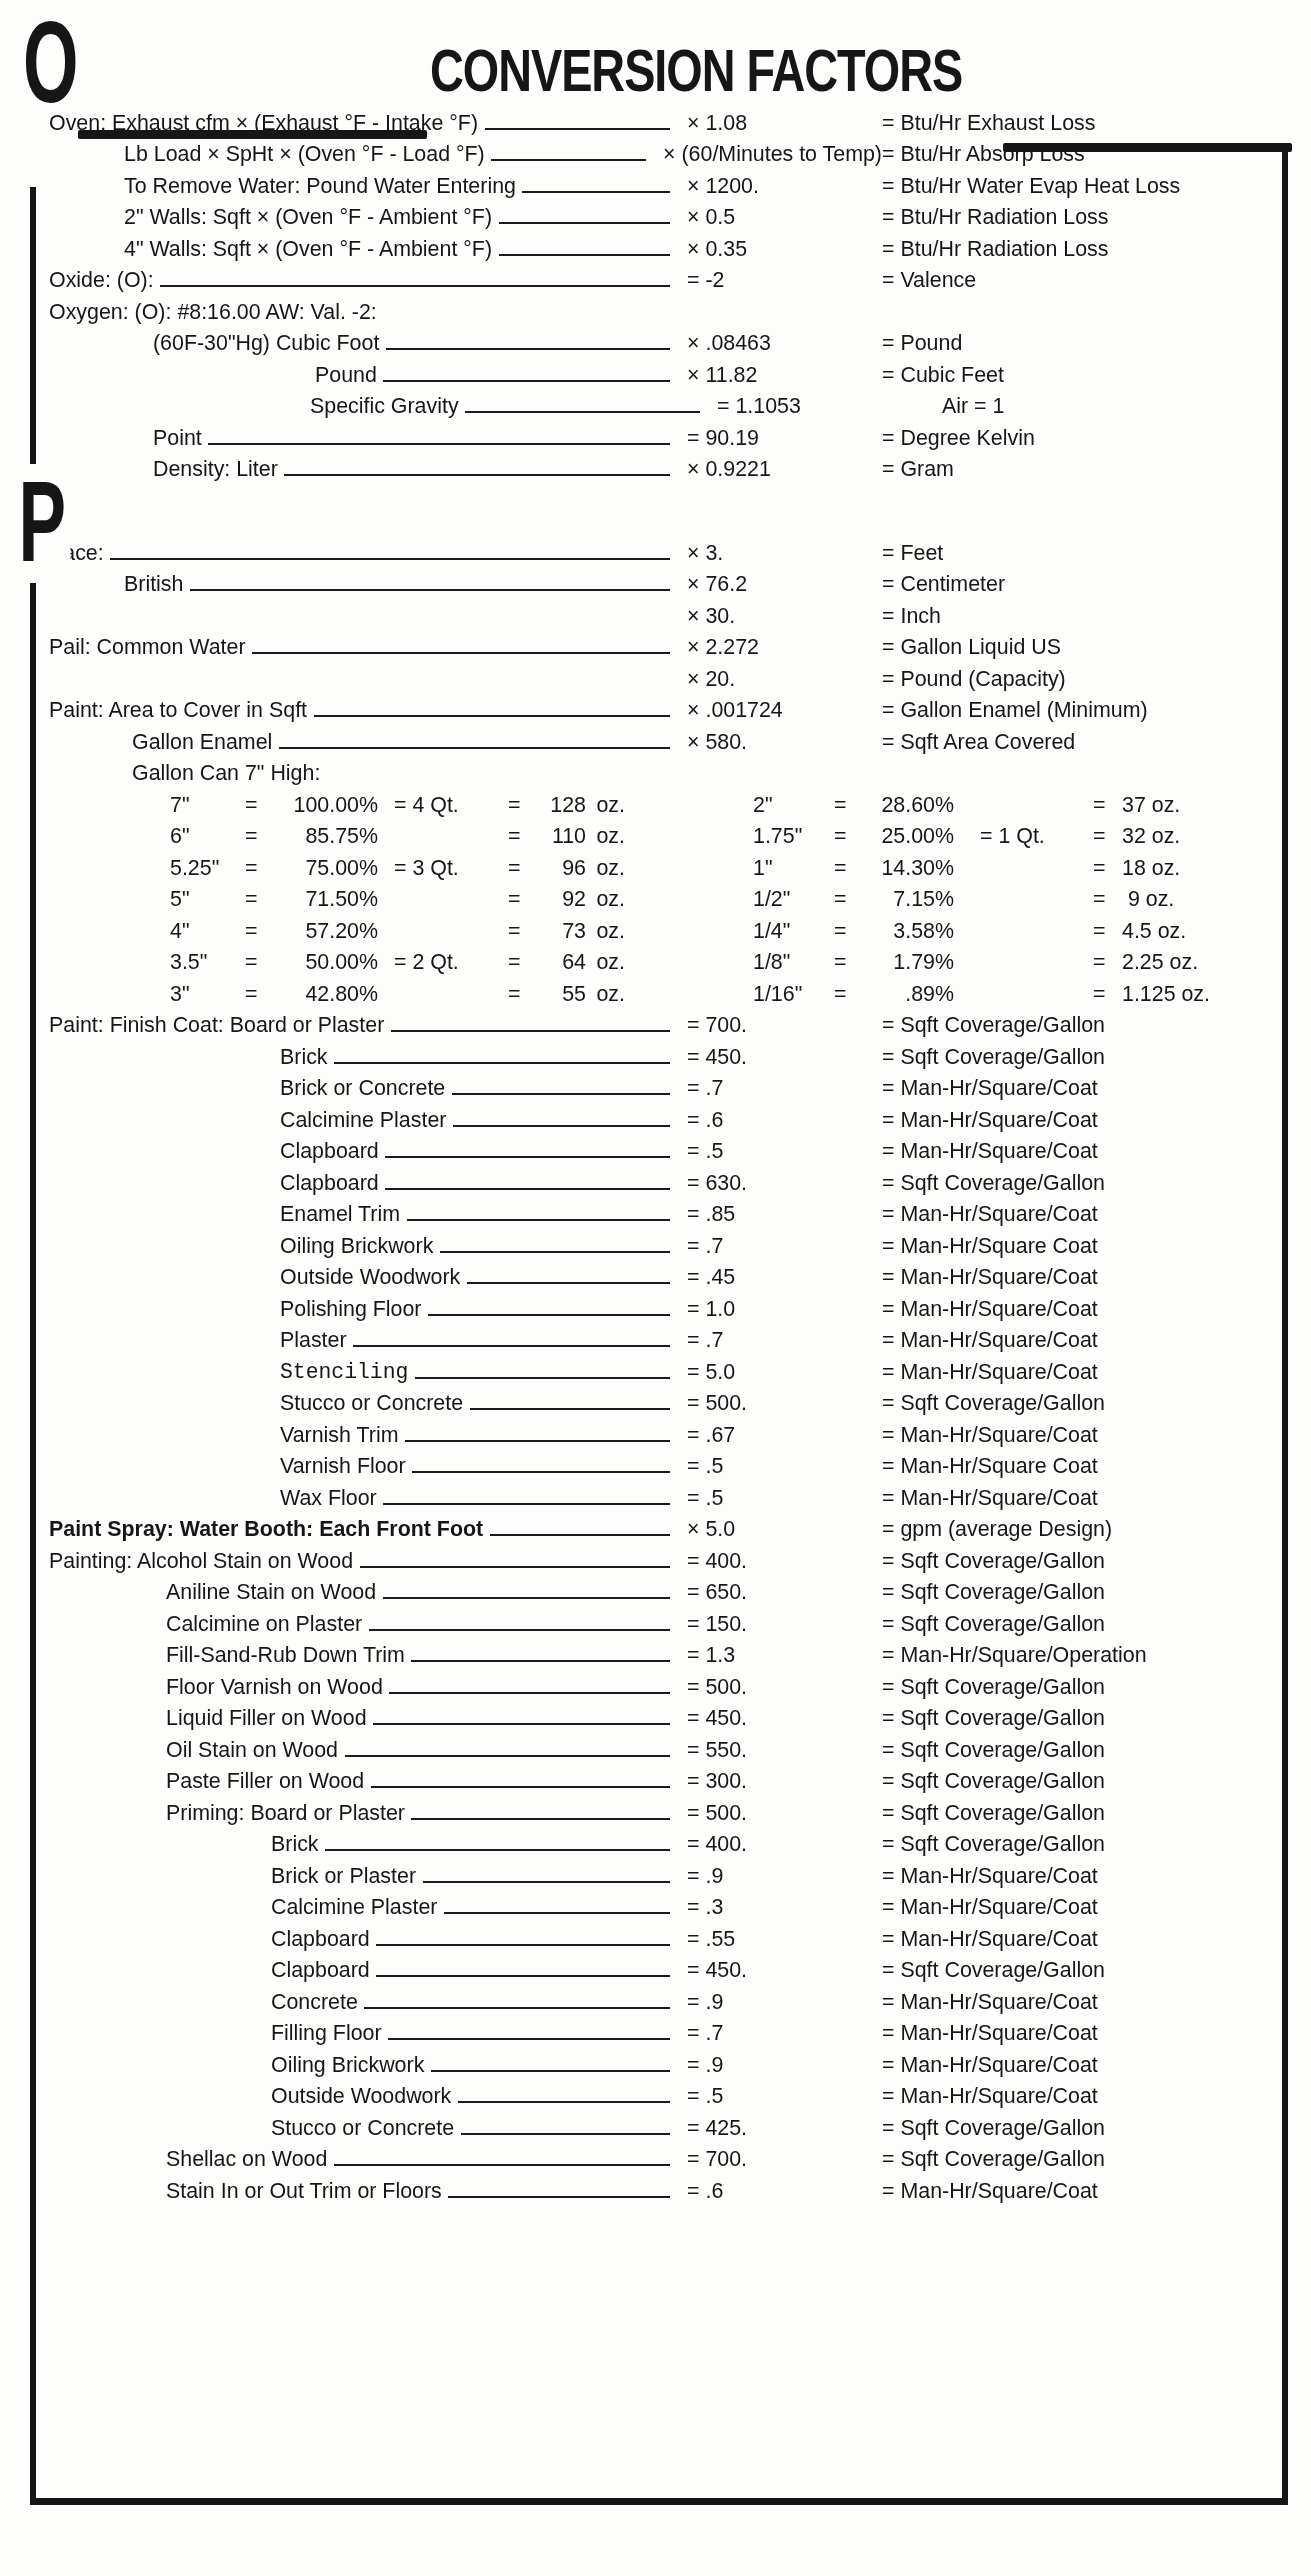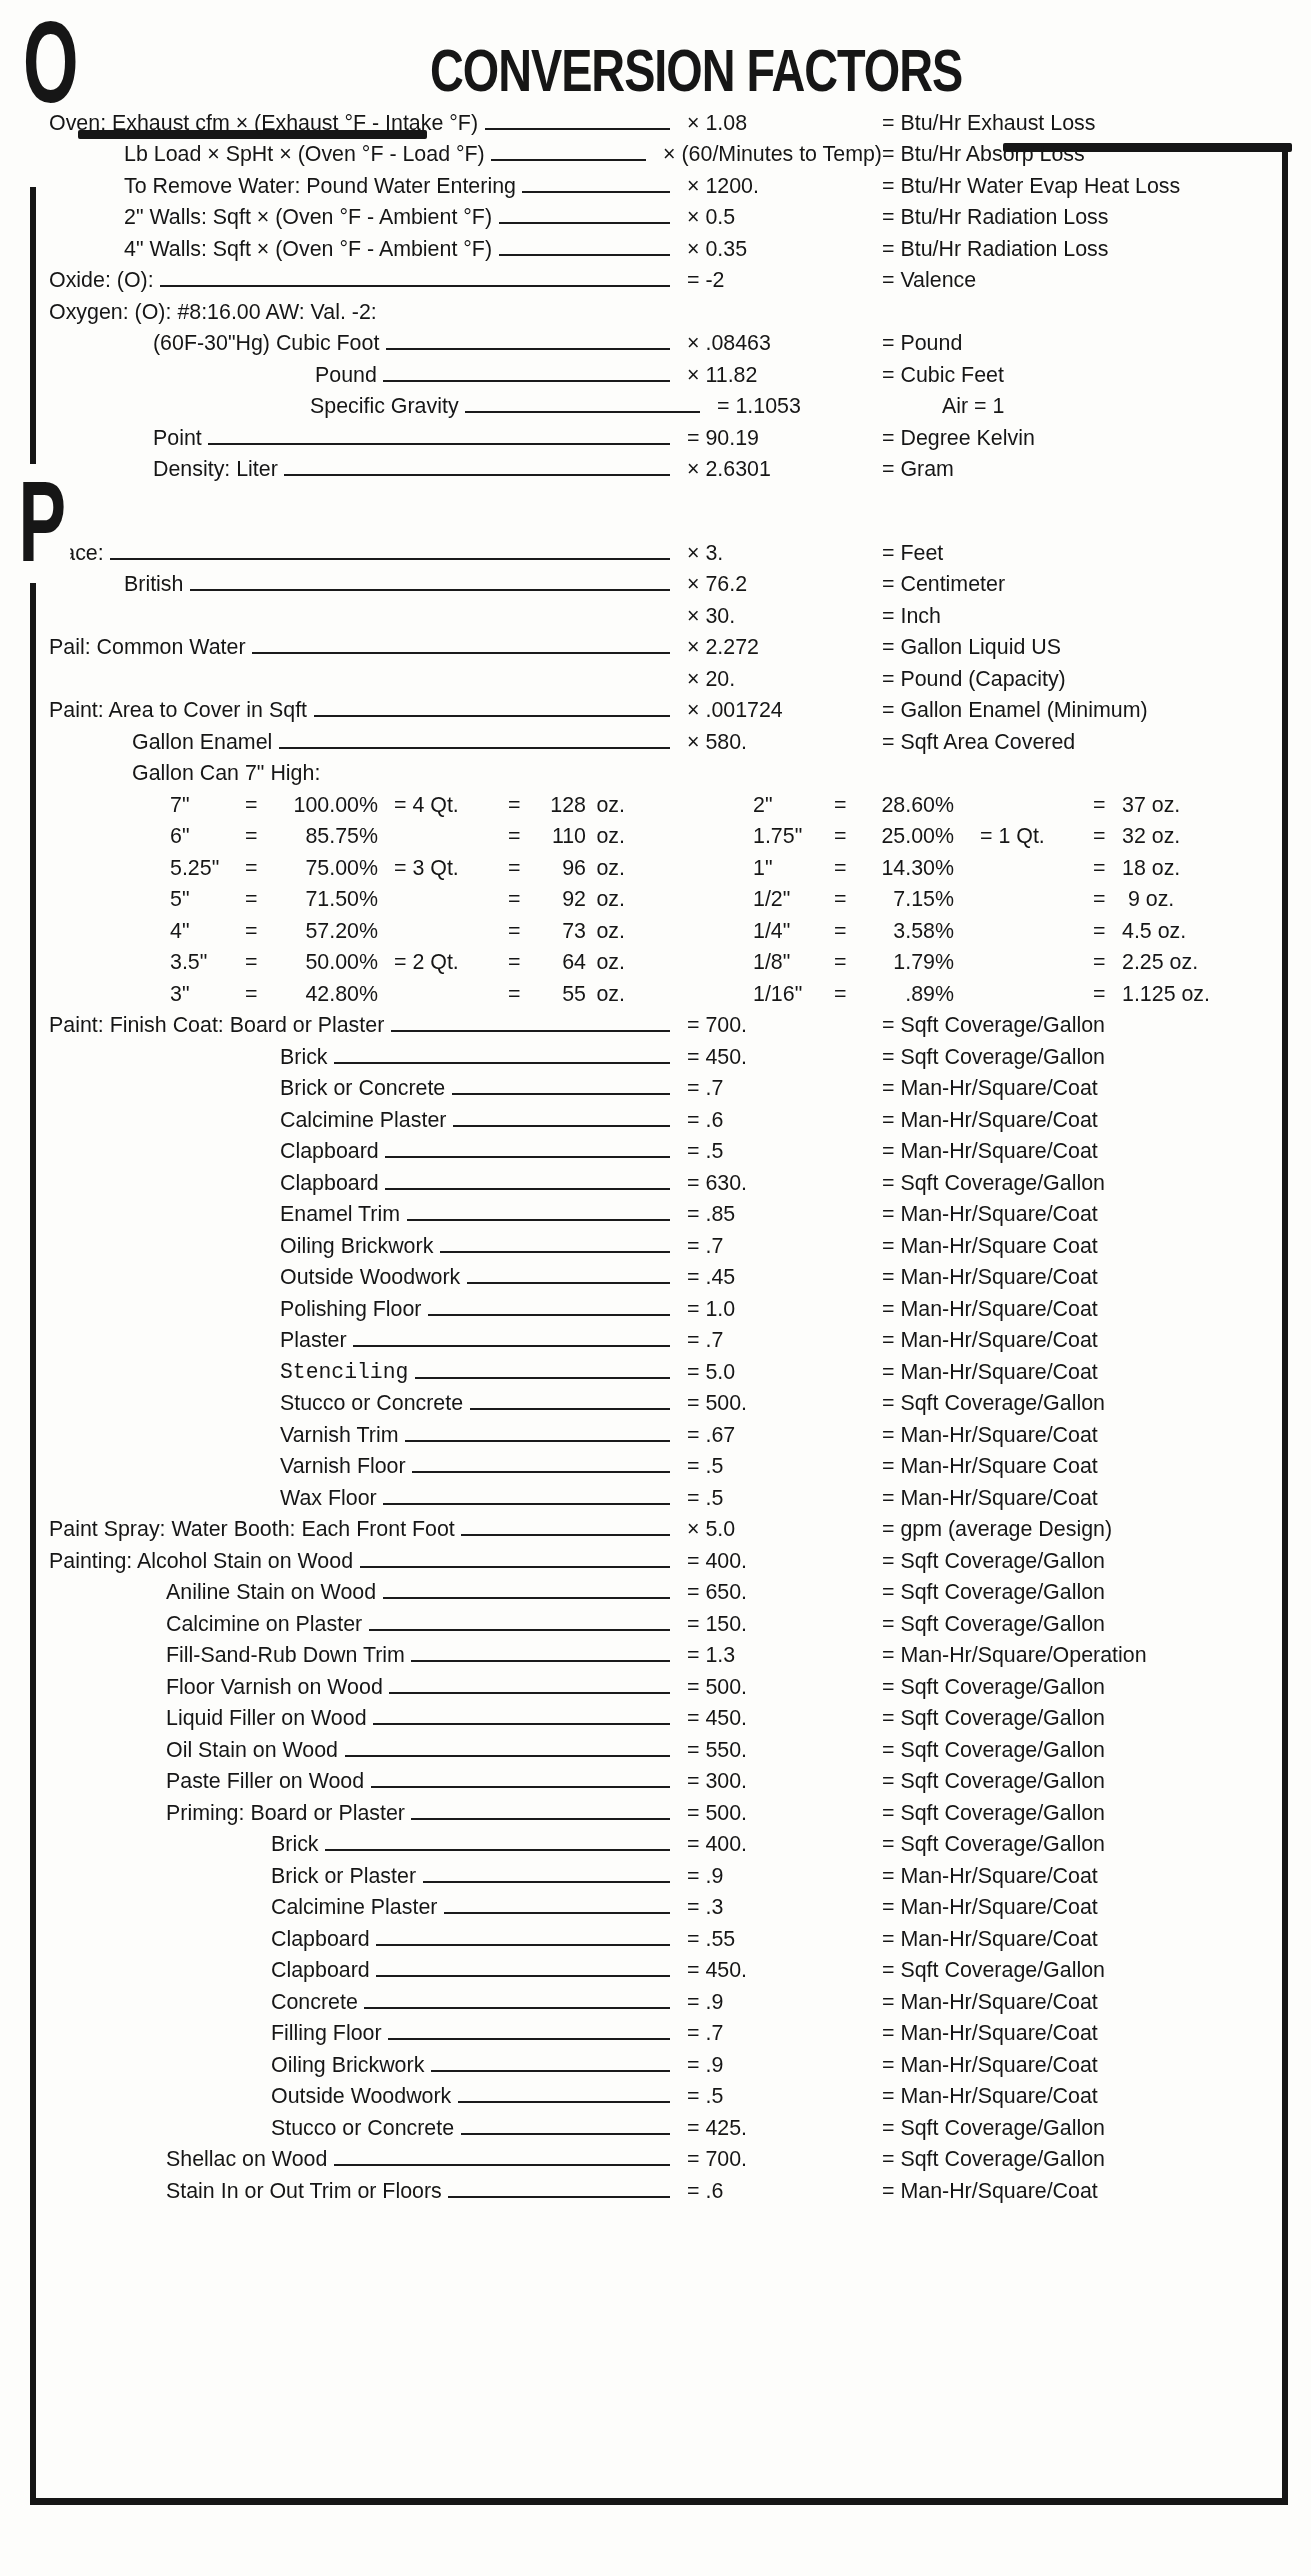--- a/index.html
+++ b/index.html
@@ -61,21 +61,21 @@
       <div class="row"><span class="label" style="padding-left: 75px;">Lb Load × SpHt × (Oven °F - Load °F)</span><span class="fill rule"></span><span class="val">× (60/Minutes to Temp)</span><span class="res">= Btu/Hr Absorp Loss</span></div>
       <div class="row"><span class="label" style="padding-left: 75px;">To Remove Water: Pound Water Entering</span><span class="fill rule"></span><span class="val">× 1200.</span><span class="res">= Btu/Hr Water Evap Heat Loss</span></div>
       <div class="row"><span class="label" style="padding-left: 75px;">2" Walls: Sqft × (Oven °F - Ambient °F)</span><span class="fill rule"></span><span class="val">× 0.5</span><span class="res">= Btu/Hr Radiation Loss</span></div>
       <div class="row"><span class="label" style="padding-left: 75px;">4" Walls: Sqft × (Oven °F - Ambient °F)</span><span class="fill rule"></span><span class="val">× 0.35</span><span class="res">= Btu/Hr Radiation Loss</span></div>
       <div class="row"><span class="label" style="padding-left: 0px;">Oxide: (O):</span><span class="fill rule"></span><span class="val">= -2</span><span class="res">= Valence</span></div>
       <div class="row"><span class="label" style="padding-left: 0px; text-align: right;">Oxygen: (O): #8:16.00 AW: Val. -2:</span><span class="fill"></span><span class="val"></span><span class="res"></span></div>
       <div class="row"><span class="label" style="padding-left: 104px;">(60F-30"Hg) Cubic Foot</span><span class="fill rule"></span><span class="val">× .08463</span><span class="res">= Pound</span></div>
       <div class="row"><span class="label" style="padding-left: 266px;">Pound</span><span class="fill rule"></span><span class="val">× 11.82</span><span class="res">= Cubic Feet</span></div>
       <div class="row"><span class="label" style="padding-left: 261px;">Specific Gravity</span><span class="fill rule"></span><span class="val">= 1.1053</span><span class="res pad">Air = 1</span></div>
       <div class="row"><span class="label" style="padding-left: 104px;">Point</span><span class="fill rule"></span><span class="val">= 90.19</span><span class="res">= Degree Kelvin</span></div>
-      <div class="row"><span class="label" style="padding-left: 104px;">Density: Liter</span><span class="fill rule"></span><span class="val">× 2.6301</span><span class="res">= Gram</span></div>
+      <div class="row"><span class="label" style="padding-left: 104px;">Density: Liter</span><span class="fill rule"></span><span class="val">× 0.9221</span><span class="res">= Gram</span></div>
       <div class="gap"></div>
       <div class="row"><span class="label" style="padding-left: 0px;">Pace:</span><span class="fill rule"></span><span class="val">× 3.</span><span class="res">= Feet</span></div>
       <div class="row"><span class="label" style="padding-left: 75px;">British</span><span class="fill rule"></span><span class="val">× 76.2</span><span class="res">= Centimeter</span></div>
       <div class="row"><span class="label" style="padding-left: 0px;"></span><span class="fill"></span><span class="val">× 30.</span><span class="res">= Inch</span></div>
       <div class="row"><span class="label" style="padding-left: 0px;">Pail: Common Water</span><span class="fill rule"></span><span class="val">× 2.272</span><span class="res">= Gallon Liquid US</span></div>
       <div class="row"><span class="label" style="padding-left: 0px;"></span><span class="fill"></span><span class="val">× 20.</span><span class="res">= Pound (Capacity)</span></div>
       <div class="row"><span class="label" style="padding-left: 0px;">Paint: Area to Cover in Sqft</span><span class="fill rule"></span><span class="val">× .001724</span><span class="res">= Gallon Enamel (Minimum)</span></div>
       <div class="row"><span class="label" style="padding-left: 83px;">Gallon Enamel</span><span class="fill rule"></span><span class="val">× 580.</span><span class="res">= Sqft Area Covered</span></div>
       <div class="row"><span class="label" style="padding-left: 83px;">Gallon Can 7" High:</span><span class="fill"></span><span class="val"></span><span class="res"></span></div>
       <div class="row trow"><span class="t-sp"></span><span class="t-size">7"</span><span class="t-eq">=</span><span class="t-pct">100.00%</span><span class="t-qt">= 4 Qt.</span><span class="t-ozeq">=</span><span class="t-oznum">128</span><span class="t-ozu">oz.</span><span class="t-sp2"></span><span class="t-size2">2"</span><span class="t-eq2">=</span><span class="t-pct2">28.60%</span><span class="t-qt2"></span><span class="t-ozeq2">=</span><span class="t-oz2">37 oz.</span></div>
@@ -94,21 +94,21 @@
       <div class="row"><span class="label" style="padding-left: 231px;">Enamel Trim</span><span class="fill rule"></span><span class="val">= .85</span><span class="res">= Man-Hr/Square/Coat</span></div>
       <div class="row"><span class="label" style="padding-left: 231px;">Oiling Brickwork</span><span class="fill rule"></span><span class="val">= .7</span><span class="res">= Man-Hr/Square Coat</span></div>
       <div class="row"><span class="label" style="padding-left: 231px;">Outside Woodwork</span><span class="fill rule"></span><span class="val">= .45</span><span class="res">= Man-Hr/Square/Coat</span></div>
       <div class="row"><span class="label" style="padding-left: 231px;">Polishing Floor</span><span class="fill rule"></span><span class="val">= 1.0</span><span class="res">= Man-Hr/Square/Coat</span></div>
       <div class="row"><span class="label" style="padding-left: 231px;">Plaster</span><span class="fill rule"></span><span class="val">= .7</span><span class="res">= Man-Hr/Square/Coat</span></div>
       <div class="row"><span class="label" style="padding-left: 231px; font-family: Liberation Mono, monospace;">Stenciling</span><span class="fill rule"></span><span class="val">= 5.0</span><span class="res">= Man-Hr/Square/Coat</span></div>
       <div class="row"><span class="label" style="padding-left: 231px;">Stucco or Concrete</span><span class="fill rule"></span><span class="val">= 500.</span><span class="res">= Sqft Coverage/Gallon</span></div>
       <div class="row"><span class="label" style="padding-left: 231px;">Varnish Trim</span><span class="fill rule"></span><span class="val">= .67</span><span class="res">= Man-Hr/Square/Coat</span></div>
       <div class="row"><span class="label" style="padding-left: 231px;">Varnish Floor</span><span class="fill rule"></span><span class="val">= .5</span><span class="res">= Man-Hr/Square Coat</span></div>
       <div class="row"><span class="label" style="padding-left: 231px;">Wax Floor</span><span class="fill rule"></span><span class="val">= .5</span><span class="res">= Man-Hr/Square/Coat</span></div>
-      <div class="row"><span class="label" style="padding-left: 0px;">Paint Spray: Water Booth: Each Front Foot</span><span class="fill rule"></span><span class="val">× 5.0</span><span class="res">= gpm (average Design)</span></div>
+      <div class="row"><span class="label" style="padding-left: 0px; font-weight: bold;">Paint Spray: Water Booth: Each Front Foot</span><span class="fill rule"></span><span class="val">× 5.0</span><span class="res">= gpm (average Design)</span></div>
       <div class="row"><span class="label" style="padding-left: 0px;">Painting: Alcohol Stain on Wood</span><span class="fill rule"></span><span class="val">= 400.</span><span class="res">= Sqft Coverage/Gallon</span></div>
       <div class="row"><span class="label" style="padding-left: 117px;">Aniline Stain on Wood</span><span class="fill rule"></span><span class="val">= 650.</span><span class="res">= Sqft Coverage/Gallon</span></div>
       <div class="row"><span class="label" style="padding-left: 117px;">Calcimine on Plaster</span><span class="fill rule"></span><span class="val">= 150.</span><span class="res">= Sqft Coverage/Gallon</span></div>
       <div class="row"><span class="label" style="padding-left: 117px;">Fill-Sand-Rub Down Trim</span><span class="fill rule"></span><span class="val">= 1.3</span><span class="res">= Man-Hr/Square/Operation</span></div>
       <div class="row"><span class="label" style="padding-left: 117px;">Floor Varnish on Wood</span><span class="fill rule"></span><span class="val">= 500.</span><span class="res">= Sqft Coverage/Gallon</span></div>
       <div class="row"><span class="label" style="padding-left: 117px;">Liquid Filler on Wood</span><span class="fill rule"></span><span class="val">= 450.</span><span class="res">= Sqft Coverage/Gallon</span></div>
       <div class="row"><span class="label" style="padding-left: 117px;">Oil Stain on Wood</span><span class="fill rule"></span><span class="val">= 550.</span><span class="res">= Sqft Coverage/Gallon</span></div>
       <div class="row"><span class="label" style="padding-left: 117px;">Paste Filler on Wood</span><span class="fill rule"></span><span class="val">= 300.</span><span class="res">= Sqft Coverage/Gallon</span></div>
       <div class="row"><span class="label" style="padding-left: 117px; margin-top: 20px;">Priming: Board or Plaster</span><span class="fill rule"></span><span class="val">= 500.</span><span class="res">= Sqft Coverage/Gallon</span></div>
       <div class="row"><span class="label" style="padding-left: 222px;">Brick</span><span class="fill rule"></span><span class="val">= 400.</span><span class="res">= Sqft Coverage/Gallon</span></div>

